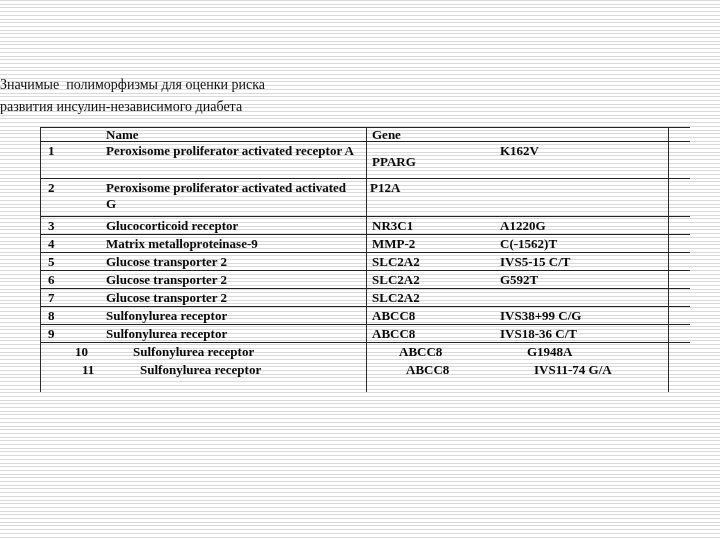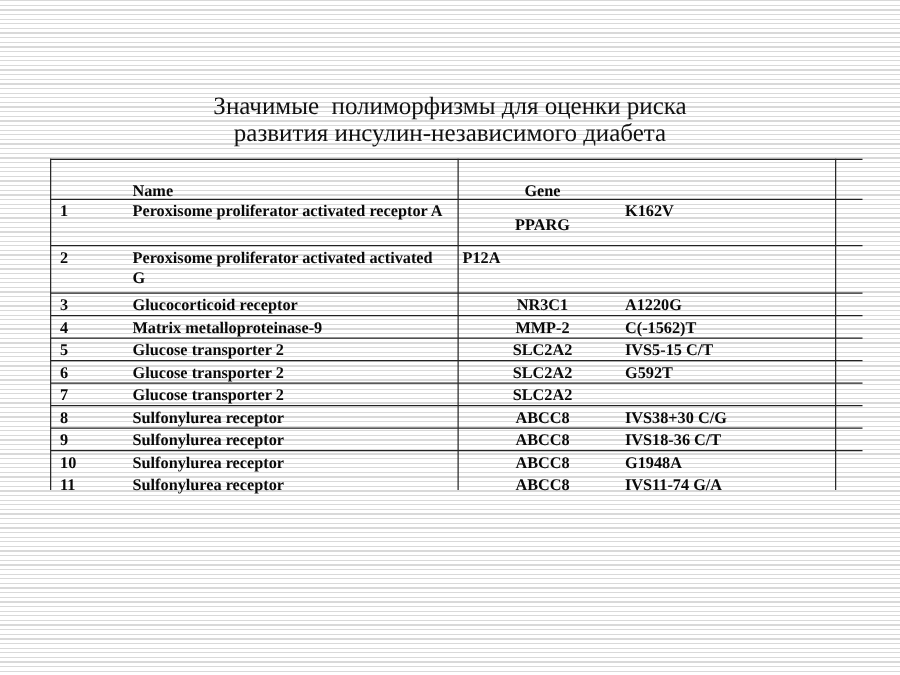--- a/index.html
+++ b/index.html
@@ -5,49 +5,49 @@
   html,body{margin:0;padding:0;}
   body{
     width:720px;height:540px;position:relative;overflow:hidden;
     background:repeating-linear-gradient(to bottom,
       #d9d9d9 0px, #d9d9d9 1px, #ffffff 1px, #ffffff 3.7px);
     font-family:"Liberation Serif","DejaVu Serif",serif;
     color:#000;
   }
   .title{
     position:absolute;top:74px;left:0;width:720px;
-    text-align:center;font-size:20px;line-height:22px;
+    text-align:left;font-size:14px;line-height:22px;
     font-weight:400;color:#111;white-space:pre-wrap;
   }
   .ptable{
     position:absolute;left:40px;top:127px;width:650px;
     border-top:1px solid #222;
   }
   .prow{
     display:grid;
     grid-template-columns:66px 260px 130px 194px;
     border-bottom:1px solid #222;
     align-items:center;
   }
   .prow>div{
     font-size:13px;font-weight:bold;line-height:16px;color:#0a0a0a;
     overflow:hidden;white-space:nowrap;
   }
-  .r-header{height:13px;margin-top:18px;}
+  .r-header{height:13px;}
   .r-header>div{line-height:13px;}
   .r-std{height:17px;}
-  .r-nosep{height:18px;border-bottom:none;}
-  .r-last{height:33px;border-bottom:none;align-items:start;}
+  .r-nosep{height:18px;border-bottom:none;padding-left:27px;}
+  .r-last{height:33px;border-bottom:none;align-items:start;padding-left:34px;}
   .r-last>div{padding-top:1px;}
   .r-tall{height:36px;align-items:start;}
   .r-tall2{height:37px;align-items:start;}
   .r-tall>div,.r-tall2>div{padding-top:1px;}
   .cell-name{white-space:normal !important;max-width:250px;}
   .cell-num{padding-left:8px;}
-  .cell-gene{padding-left:6px;text-align:center;}
+  .cell-gene{padding-left:6px;}
   .cell-poly{padding-left:4px;}
   .r-tall .cell-gene,.r-tall2 .cell-gene{align-self:center;padding-top:4px;}
   .vline{
     position:absolute;top:127px;height:265px;width:1px;background:#2a2a2a;
   }
   .vl-left{left:40px;}
   .vl-mid{left:366px;}
   .vl-right{left:668px;}
 </style>
 </head>
@@ -106,21 +106,21 @@
   <div class="prow r-std">
     <div class="cell-num">7</div>
     <div class="cell-name">Glucose transporter 2</div>
     <div class="cell-gene">SLC2A2</div>
   </div>
 
   <div class="prow r-std">
     <div class="cell-num">8</div>
     <div class="cell-name">Sulfonylurea receptor</div>
     <div class="cell-gene">ABCC8</div>
-    <div class="cell-poly">IVS38+30 C/G</div>
+    <div class="cell-poly">IVS38+99 C/G</div>
   </div>
 
   <div class="prow r-std">
     <div class="cell-num">9</div>
     <div class="cell-name">Sulfonylurea receptor</div>
     <div class="cell-gene">ABCC8</div>
     <div class="cell-poly">IVS18-36 C/T</div>
   </div>
 
   <div class="prow r-nosep">

